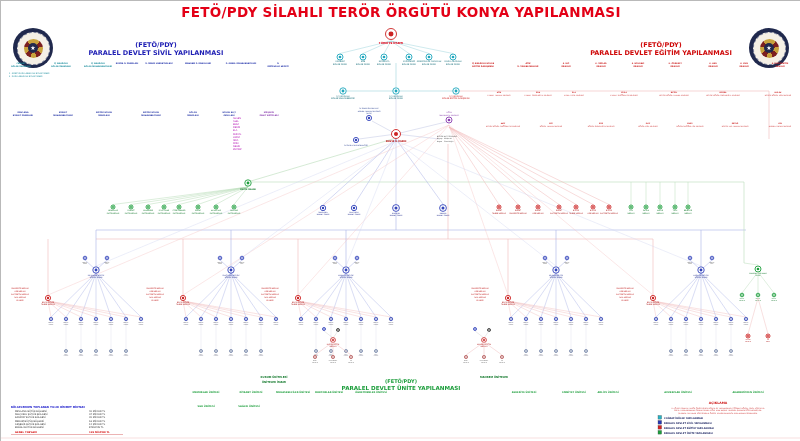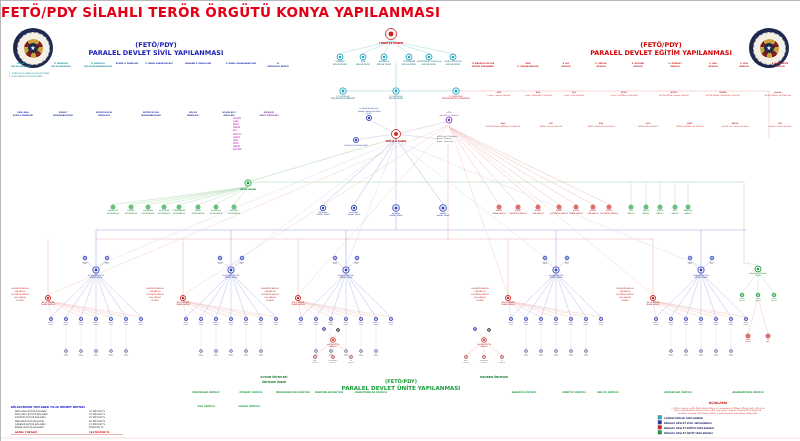--- a/index.html
+++ b/index.html
@@ -1,17 +1,17 @@
 <!DOCTYPE html>
 <html><head>
 <meta charset="utf-8">
 <style>
   html,body{margin:0;padding:0;background:#e8e8e8;font-family:"DejaVu Sans","Liberation Sans",sans-serif;}
   .canvas{position:relative;width:800px;height:441px;margin:0 auto;background:#ffffff;border:1px solid #b9b9b9;overflow:hidden;}
-  .page-title{position:absolute;top:3px;left:0;width:100%;font-size:13.5px;font-weight:bold;color:#e30016;letter-spacing:.3px;}
+  .page-title{position:absolute;top:3px;left:0;width:100%;text-align:center;font-size:13.5px;font-weight:bold;color:#e30016;letter-spacing:.3px;}
   .sec-header{position:absolute;text-align:center;font-weight:bold;line-height:1.25;}
   .sec-header .l1{font-size:6.5px;display:block;}
   .sec-header .l2{font-size:6.5px;display:block;}
   .hdr-left{left:55px;top:40px;width:200px;color:#1f1fb4;}
   .hdr-right{left:555px;top:40px;width:210px;color:#cf0a0a;}
   .logo{position:absolute;width:40px;height:40px;border-radius:50%;background:#20294d;display:flex;align-items:center;justify-content:center;}
   .logo-left{left:12px;top:27px;}
   .logo-right{left:748px;top:27px;}
   .logo .ring{width:31px;height:31px;border-radius:50%;background:#f5f0e6;border:1px dashed #8a8fa6;display:flex;align-items:center;justify-content:center;}
   .logo .core{width:19px;height:19px;border-radius:50%;background:conic-gradient(#c8a23c 0 40deg,#7c1f1f 40deg 80deg,#c8a23c 80deg 120deg,#7c1f1f 120deg 160deg,#c8a23c 160deg 200deg,#7c1f1f 200deg 240deg,#c8a23c 240deg 280deg,#7c1f1f 280deg 320deg,#c8a23c 320deg 360deg);display:flex;align-items:center;justify-content:center;}

